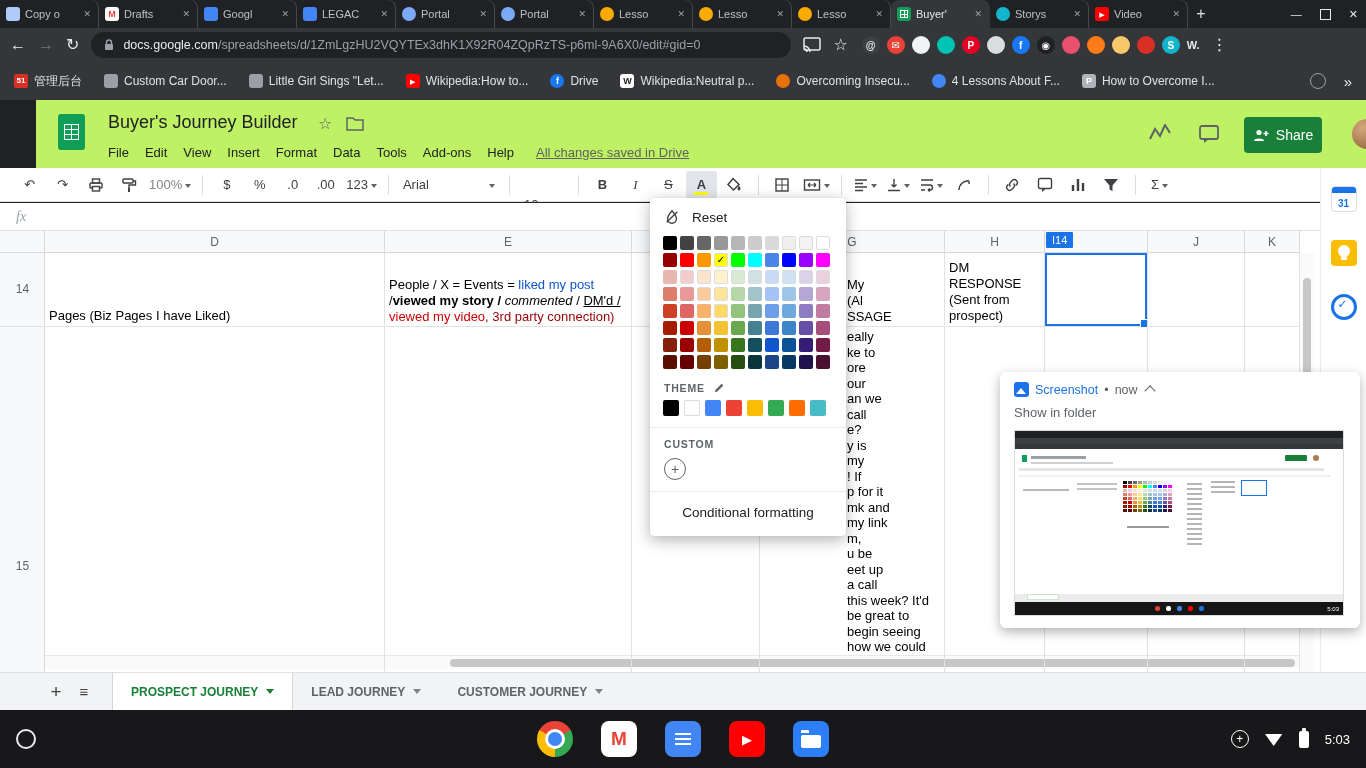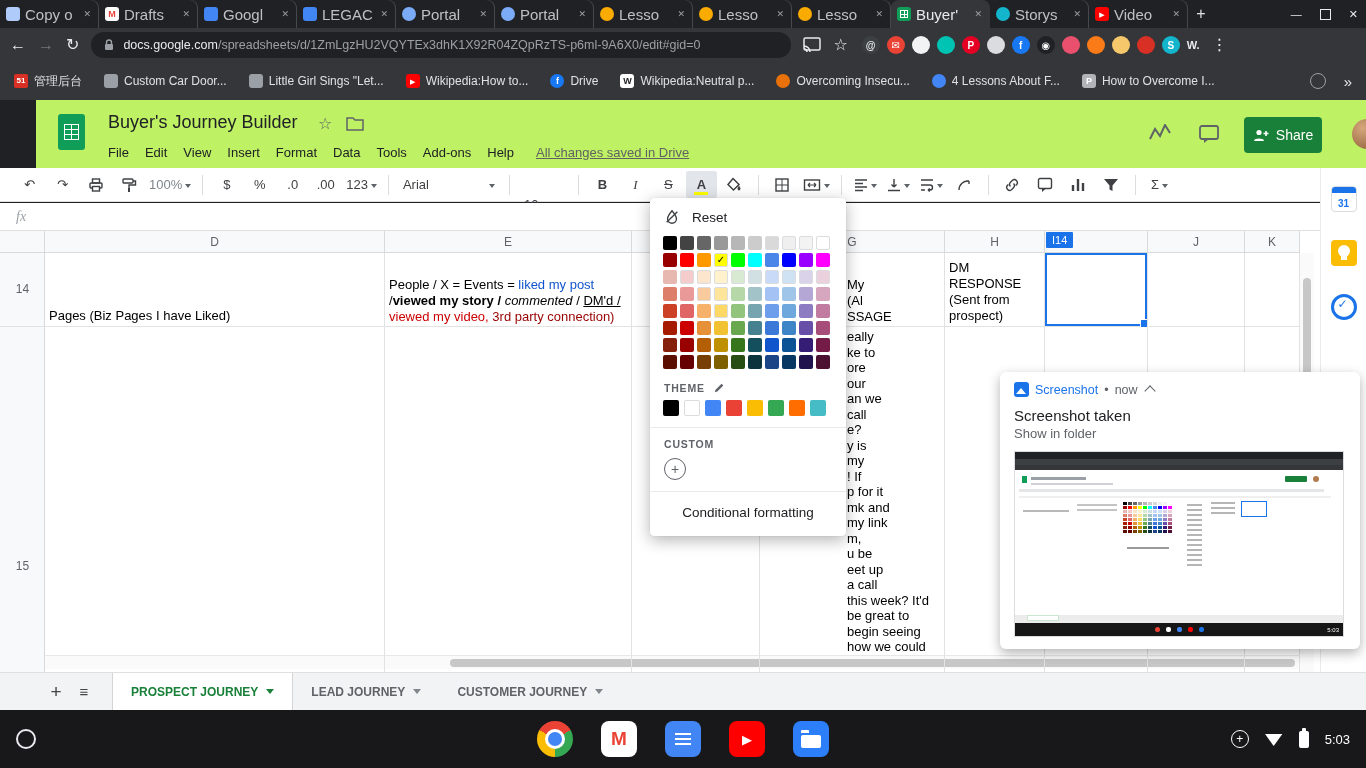--- a/index.html
+++ b/index.html
@@ -3,21 +3,21 @@
 <meta charset="utf-8">
 <style>
   html,body{margin:0;padding:0;overflow:hidden;background:#202124;}
   body{width:1366px;height:768px;position:relative;font-family:"Liberation Sans","DejaVu Sans",sans-serif;-webkit-font-smoothing:antialiased;}
   
   .tabstrip{position:absolute;top:0;left:0;width:1366px;height:28px;background:#202124;display:flex;align-items:flex-end;}
   .tabs{display:flex;height:28px;max-width:1196px;overflow:hidden;}
   .tab{width:99px;min-width:99px;height:28px;border-radius:8px 8px 0 0;display:flex;align-items:center;padding:0 6px;gap:5px;box-sizing:border-box;color:#bdc1c6;}
   .tab:not(.active){box-shadow:inset -1px 0 0 #45484d;}
   .tab.active{background:#35363a;color:#e8eaed;}
-  .tlabel{font-size:15px;flex:1;overflow:hidden;white-space:nowrap;}
+  .tlabel{font-size:11px;flex:1;overflow:hidden;white-space:nowrap;}
   .tclose{font-size:9px;color:#9aa0a6;padding:1px 2px;}
   .newtab{width:26px;height:24px;display:flex;align-items:center;justify-content:center;color:#dfe1e5;font-size:16px;margin-bottom:2px;}
   .wincontrols{position:absolute;right:8px;top:0;height:28px;display:flex;align-items:center;gap:18px;color:#e8eaed;font-size:11px;}
   .wc-restore{width:9px;height:9px;border:1.5px solid #e8eaed;display:inline-block;}
   
   .fav{width:14px;height:14px;border-radius:3px;display:inline-flex;align-items:center;justify-content:center;font-size:9px;font-weight:700;flex:none;line-height:1;}
   .fav-page{background:#aecbfa;}
   .fav-gmail{background:#fff;color:#ea4335;}
   .fav-docs{background:#4285f4;}
   .fav-portal{background:#7baaf7;border-radius:50%;}
@@ -740,21 +740,20 @@
 </div>
 
 <div class="notif-card">
   <div class="notif-header">
     <span class="notif-app-icon"></span>
     <span class="notif-app">Screenshot</span>
     <span class="notif-dot">•</span>
     <span class="notif-time">now</span>
     <span class="notif-chevron"></span>
   </div>
-  <div class="notif-title">Screenshot taken</div>
   <div class="notif-sub">Show in folder</div>
   <div class="thumb">
     <div class="mt-top"></div>
     <div class="mt-nav"></div>
     <div class="mt-bm"></div>
     <div class="mt mt-logo"></div>
     <div class="mt mt-title"></div>
     <div class="mt mt-menu"></div>
     <div class="mt mt-toolbar"></div>
     <div class="mt mt-colheads"></div>

